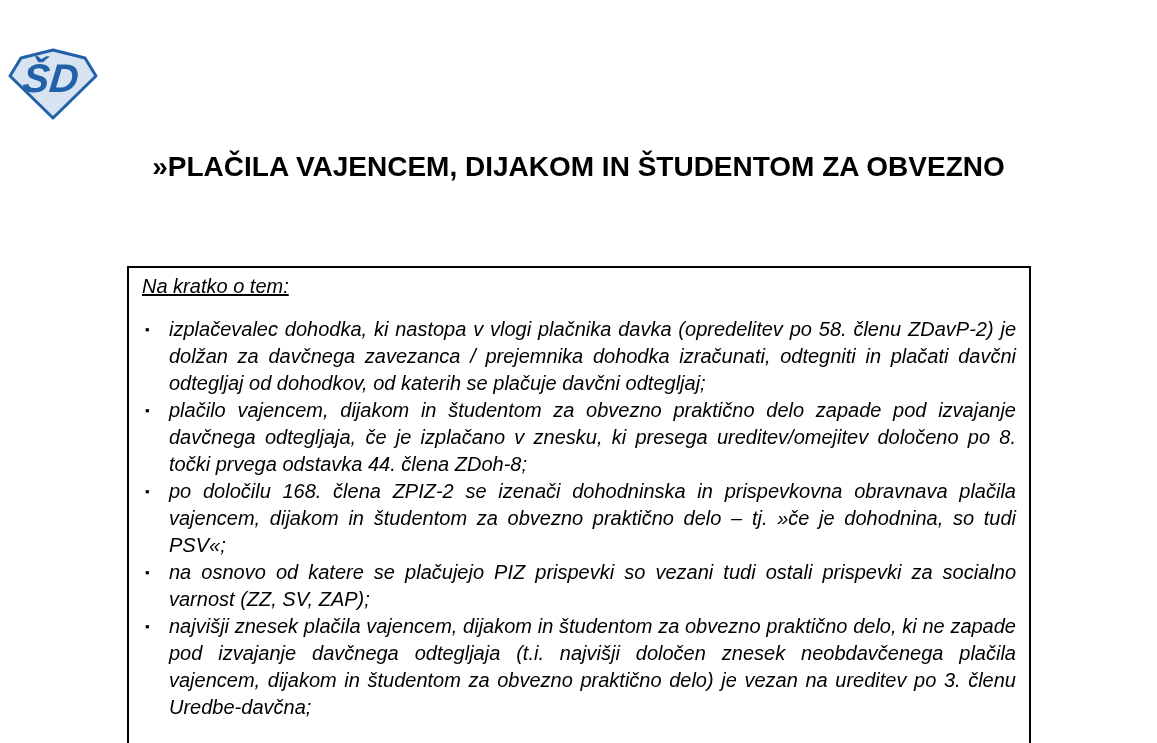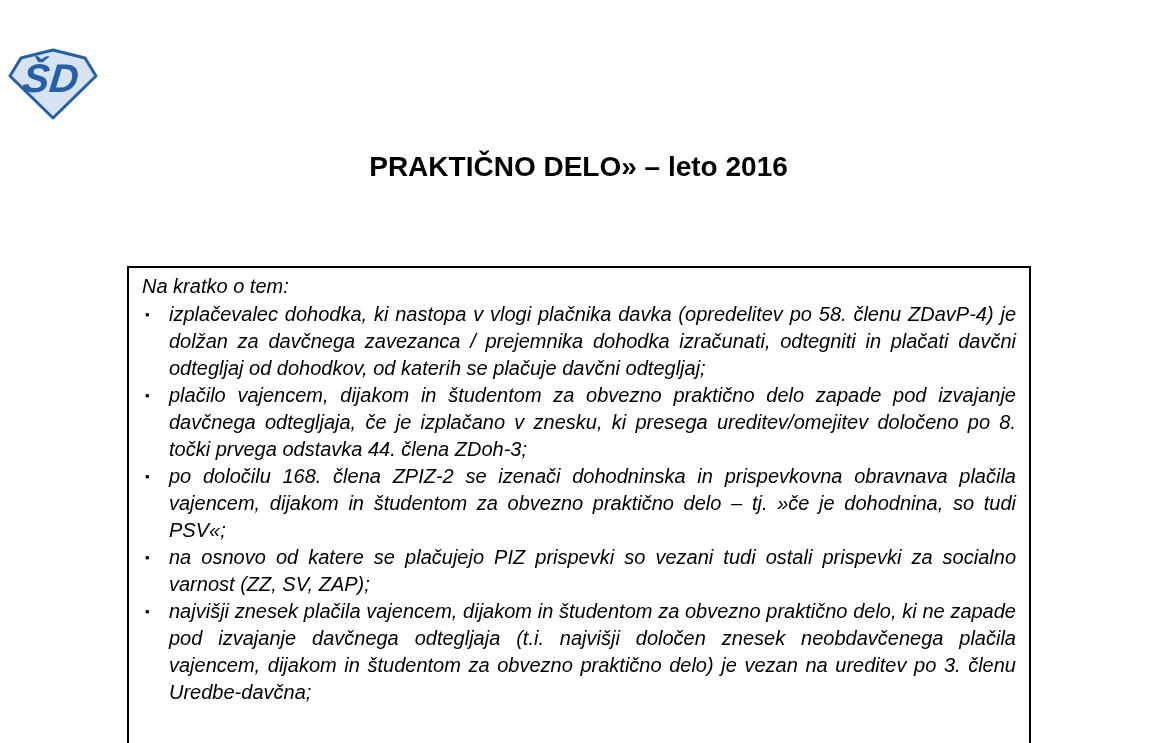--- a/index.html
+++ b/index.html
@@ -42,21 +42,22 @@
     width: 874px;
     height: 520px; 
     border: 2px solid #000000;
     padding: 5px 13px 10px 13px;
     color: #000000;
     font-style: italic;
     font-size: 20px;
     line-height: 27px;
   }
   .heading {
-    margin-bottom: 1px;
+    text-decoration: underline;
+    margin-bottom: 16px;
   }
   .bullet {
     display: flex;
     align-items: flex-start;
   }
   .marker {
     flex: 0 0 24px;
     font-style: normal;
     font-size: 13px;
     line-height: 27px;
@@ -78,34 +79,34 @@
 <div class="page">
 
   <div class="logo">
     <svg width="90" height="72" viewBox="0 0 90 72">
       <polygon points="45,2 77,10 88,28 45,70 2,28 13,10" fill="#d8e3f1" stroke="#2261a9" stroke-width="3" stroke-linejoin="round"></polygon>
       <text x="46" y="44" text-anchor="middle" font-size="40" font-weight="bold" font-style="italic" fill="#2261a9" transform="skewX(-6)">ŠD</text>
     </svg>
   </div>
 
   <div class="title">
-    <span class="tl">PRAKTIČNO DELO» – leto 2016</span>
+    <span class="tl">»PLAČILA VAJENCEM, DIJAKOM IN ŠTUDENTOM ZA OBVEZNO</span>
   </div>
 
   <div class="box">
     <div class="heading">Na kratko o tem:</div>
 
     <div class="bullet">
       <span class="marker">▪</span>
-      <span class="btext">izplačevalec dohodka, ki nastopa v vlogi plačnika davka (opredelitev po 58. členu ZDavP-4) je dolžan za davčnega zavezanca / prejemnika dohodka izračunati, odtegniti in plačati davčni odtegljaj od dohodkov, od katerih se plačuje davčni odtegljaj;</span>
+      <span class="btext">izplačevalec dohodka, ki nastopa v vlogi plačnika davka (opredelitev po 58. členu ZDavP-2) je dolžan za davčnega zavezanca / prejemnika dohodka izračunati, odtegniti in plačati davčni odtegljaj od dohodkov, od katerih se plačuje davčni odtegljaj;</span>
     </div>
 
     <div class="bullet">
       <span class="marker">▪</span>
-      <span class="btext">plačilo vajencem, dijakom in študentom za obvezno praktično delo zapade pod izvajanje davčnega odtegljaja, če je izplačano v znesku, ki presega ureditev/omejitev določeno po 8. točki prvega odstavka 44. člena ZDoh-3;</span>
+      <span class="btext">plačilo vajencem, dijakom in študentom za obvezno praktično delo zapade pod izvajanje davčnega odtegljaja, če je izplačano v znesku, ki presega ureditev/omejitev določeno po 8. točki prvega odstavka 44. člena ZDoh-8;</span>
     </div>
 
     <div class="bullet">
       <span class="marker">▪</span>
       <span class="btext">po določilu 168. člena ZPIZ-2 se izenači dohodninska in prispevkovna obravnava plačila vajencem, dijakom in študentom za obvezno praktično delo – tj. »če je dohodnina, so tudi PSV«;</span>
     </div>
 
     <div class="bullet">
       <span class="marker">▪</span>
       <span class="btext">na osnovo od katere se plačujejo PIZ prispevki so vezani tudi ostali prispevki za socialno varnost (ZZ, SV, ZAP);</span>

